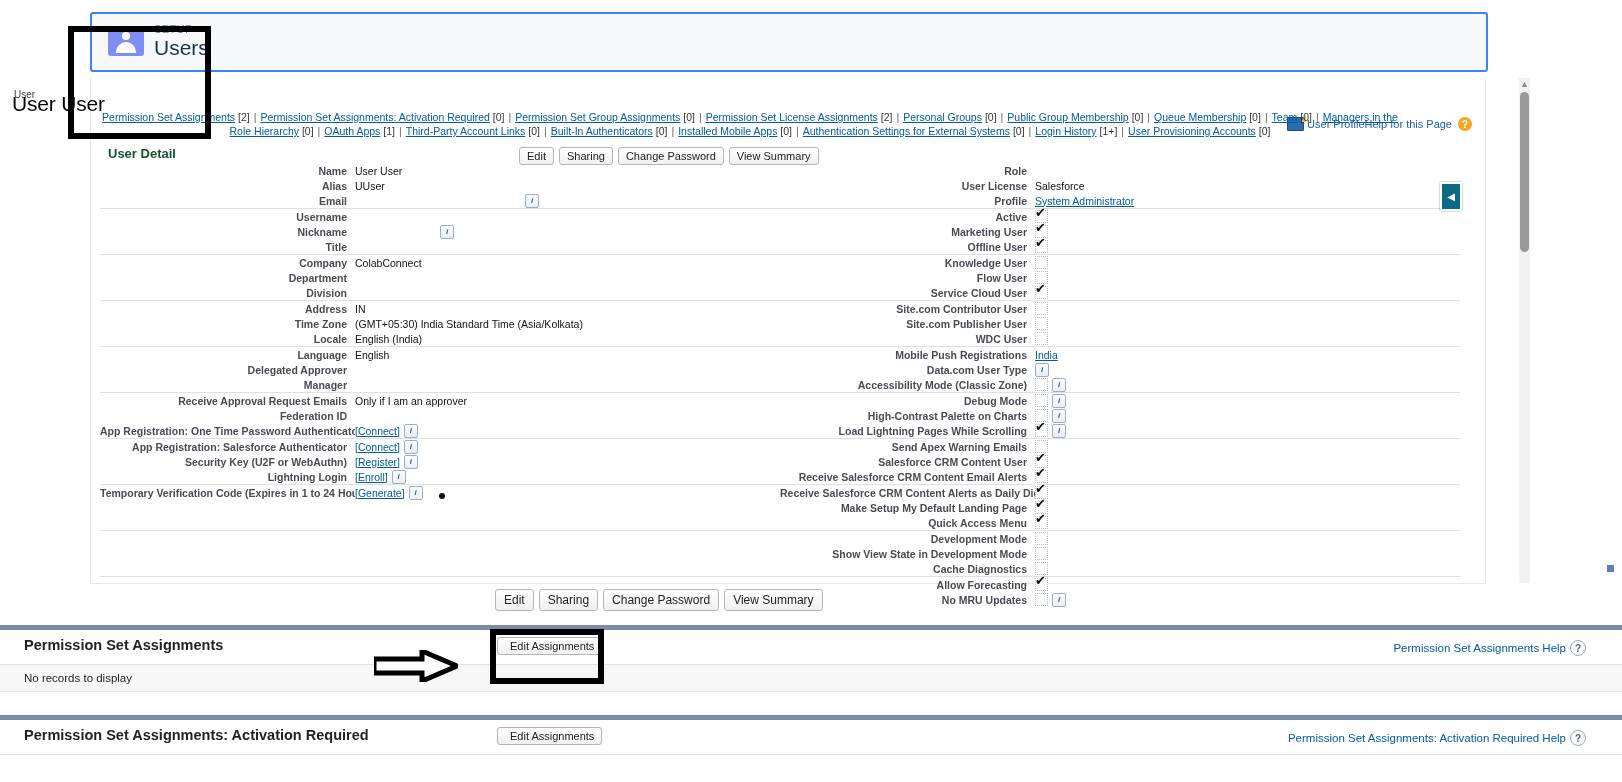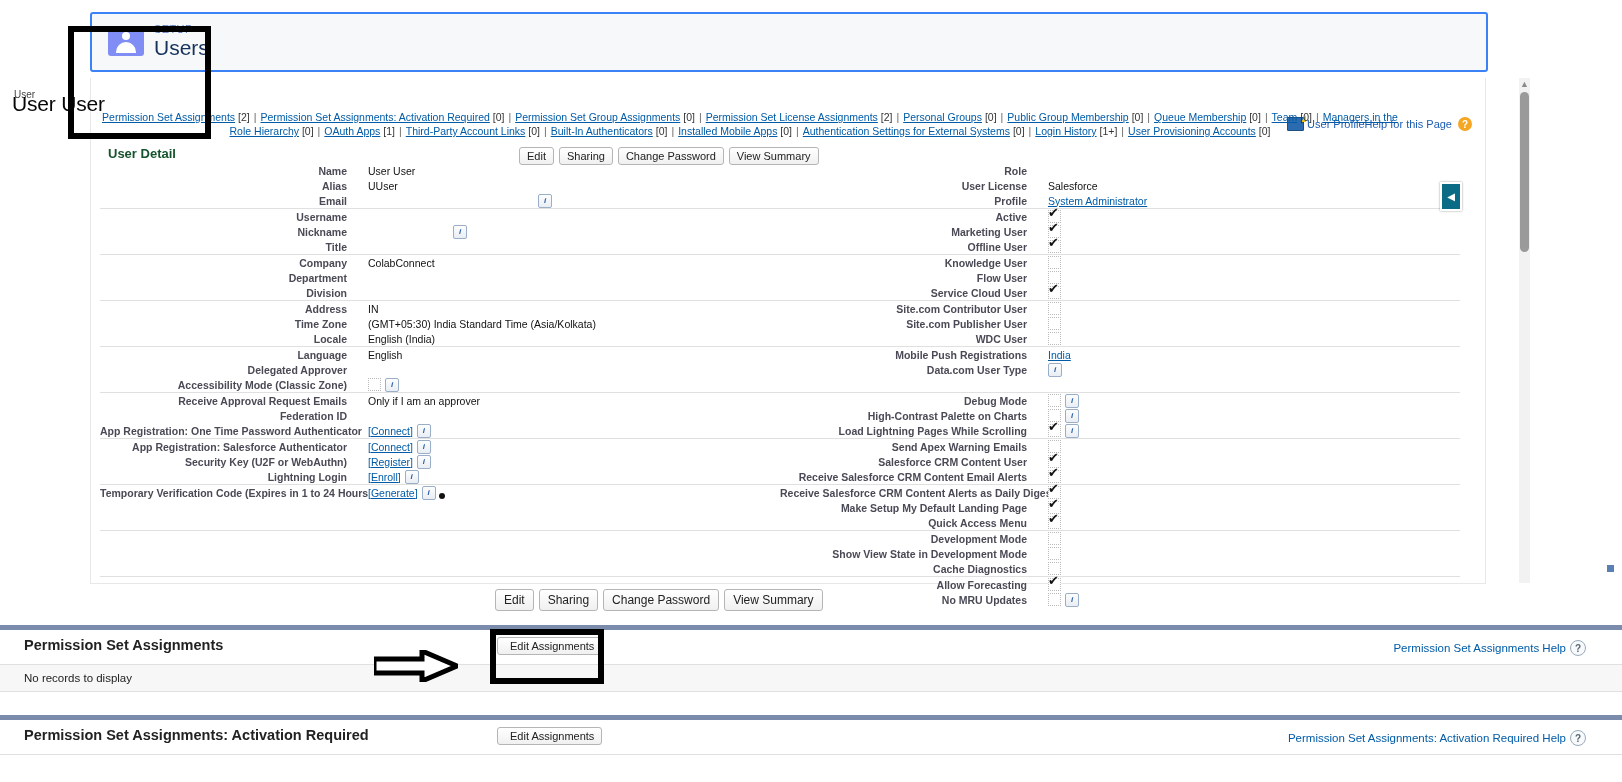--- a/index.html
+++ b/index.html
@@ -91,21 +91,21 @@
     font-family:"Liberation Sans", sans-serif; white-space:nowrap;
   }
 
   
   .fields { position:absolute; left:100px; top:163px; width:1360px; }
   .frow { display:flex; height:15px; font-size:10.5px; }
   .fcol { display:flex; align-items:center; }
   .fcol.left { width:680px; }
   .fcol.right { width:680px; }
   .flabel {
-    width:247px; text-align:right; padding-right:21px; color:#4a4a56;
+    width:247px; text-align:right; padding-right:8px; color:#4a4a56;
     font-weight:bold; font-size:10.5px; white-space:nowrap; overflow:hidden;
   }
   .fvalue { flex:1; color:#111; font-size:10.5px; display:flex; align-items:center; gap:4px; }
   .fvalue a { color:#015ba7; text-decoration:underline; }
   .divider { border-bottom:1px solid #e0e0e0; }
 
   .chk {
     display:inline-block; width:11px; height:11px;
     border:1px dotted #bbb; position:relative; background:#fff;
   }
@@ -408,20 +408,26 @@
           </div>
         </div>
         <div class="fcol right">
           <div class="flabel">Data.com User Type</div>
           <div class="fvalue">
             <span class="ibtn">i</span>
           </div>
         </div>
       </div>
       <div class="frow divider">
+        <div class="fcol left">
+          <div class="flabel">Manager</div>
+          <div class="fvalue">
+            <span></span>
+          </div>
+        </div>
         <div class="fcol right">
           <div class="flabel">Accessibility Mode (Classic Zone)</div>
           <div class="fvalue">
             <span class="chk"></span>
             <span class="ibtn">i</span>
           </div>
         </div>
       </div>
       <div class="frow">
         <div class="fcol left">

